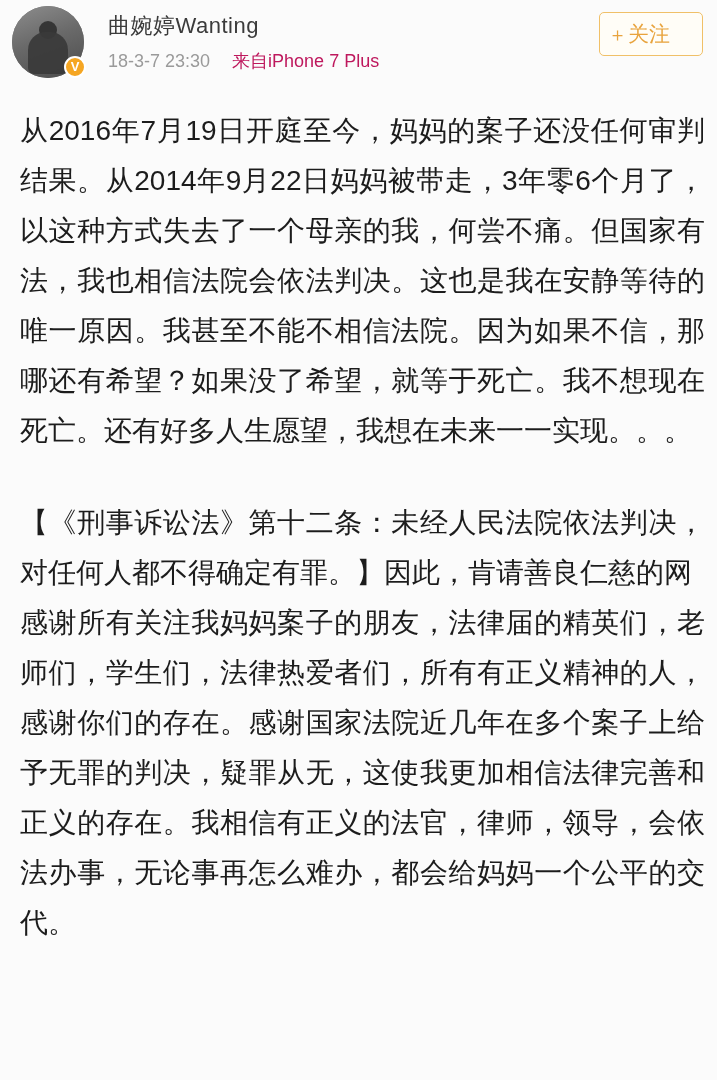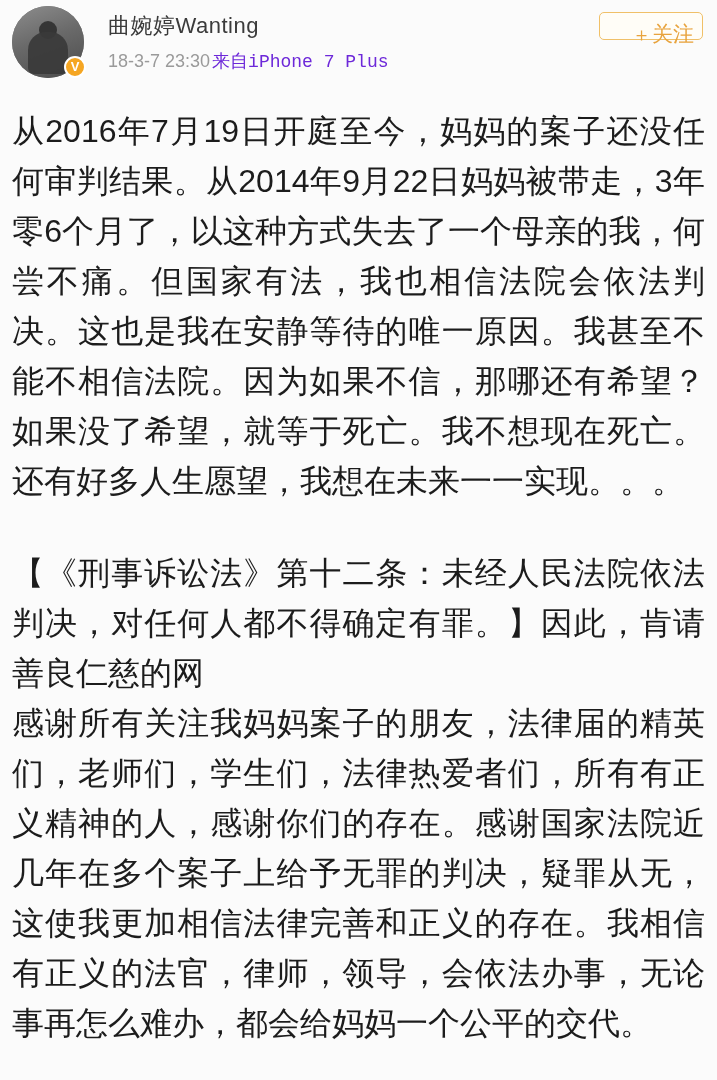--- a/index.html
+++ b/index.html
@@ -101,60 +101,59 @@
     overflow: hidden;
   }
   .post-sub {
     margin-top: 7px;
     font-size: 18px;
     color: #9a9a9a;
     line-height: 24px;
     white-space: nowrap;
   }
   .post-sub .source {
-    color: #6d28d9;
-    margin-left: 2px;
-    font-family: Liberation Mono, monospace;
+    color: #be185d;
+    margin-left: 22px;
   }
   .follow-btn {
     position: absolute;
     right: 14px;
     top: 12px;
     min-width: 104px;
-    height: 28px;
+    height: 44px;
     border: 1px solid #f0c068;
     border-radius: 5px;
     background: #fffdf7;
     color: #e8a33d;
     font-size: 21px;
     line-height: 42px;
-    text-align: right;
+    text-align: left;
     padding: 0 8px;
     box-sizing: border-box;
     cursor: pointer;
     white-space: nowrap;
   }
   .follow-btn .plus {
     font-size: 19px;
     margin-right: 1px;
   }
 
   
   .post-body {
     padding: 14px 12px 0 12px;
     box-sizing: border-box;
   }
   .para {
-    font-size: 32px;
+    font-size: 28px;
     line-height: 50px;
     color: #1c1c1c;
     letter-spacing: 0px;
     text-align: justify;
     word-break: break-all;
-    margin: 0 0 42px 0;
+    margin: 0 0 42px 8px;
   }
   .para:last-child { margin-bottom: 0; }
   .para.clipped {
     margin-bottom: 0;
   }
   .fade-bottom {
     position: absolute;
     left: 0;
     bottom: 0;
     width: 717px;

